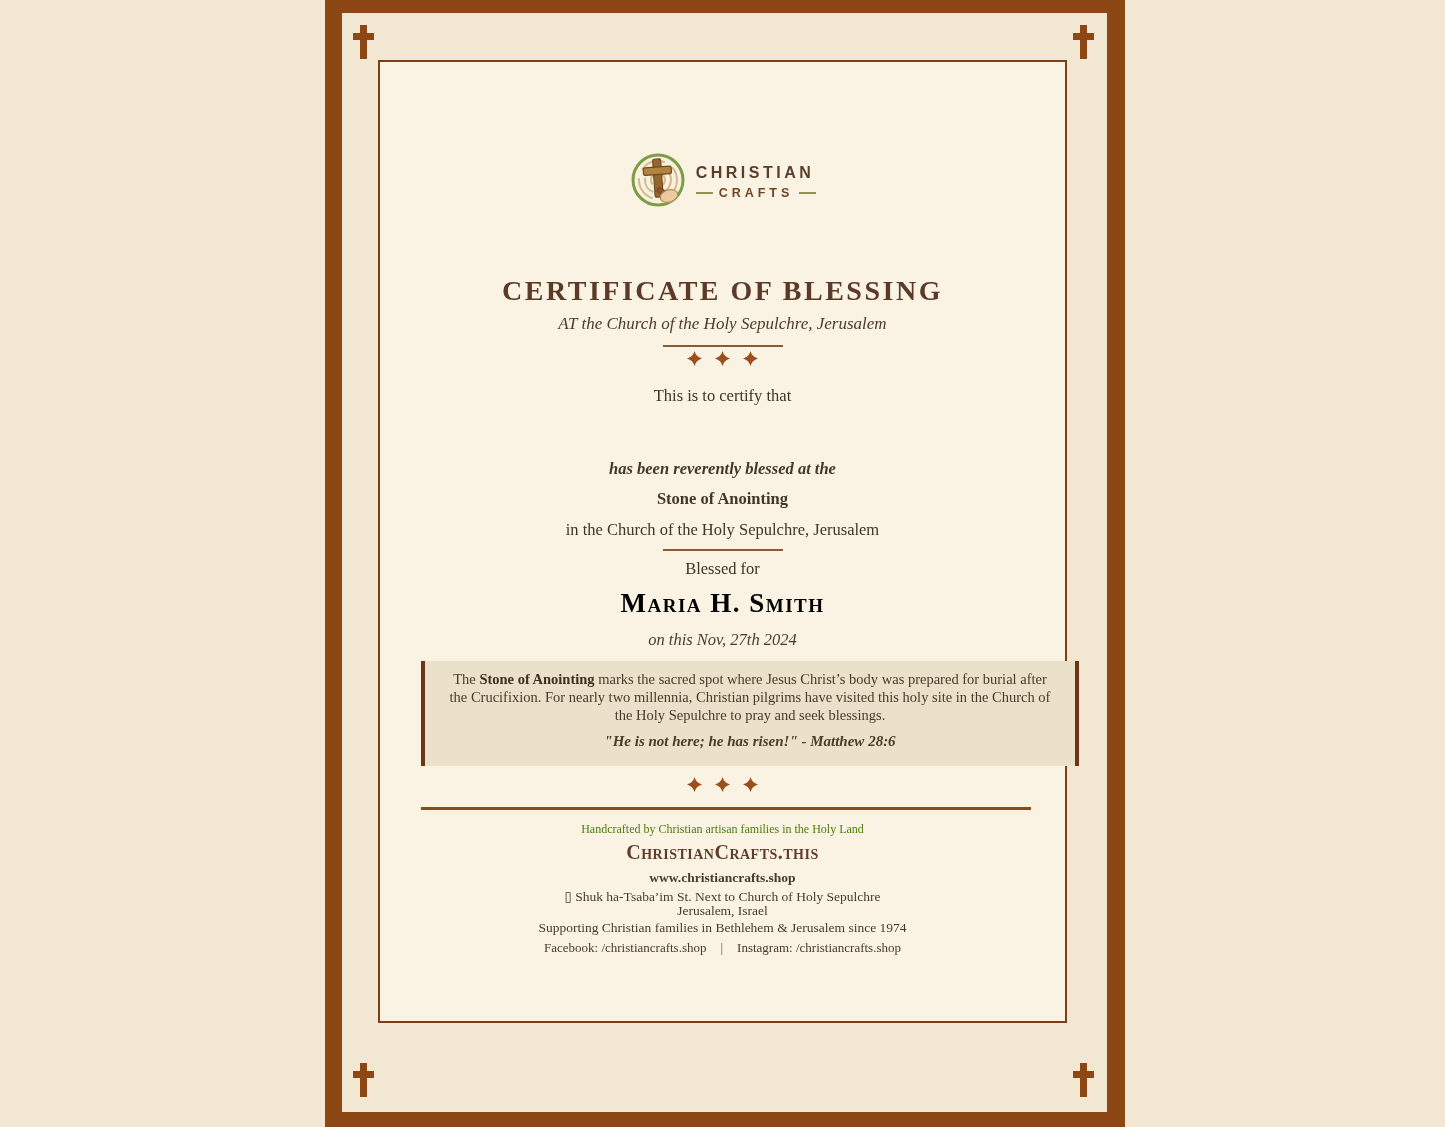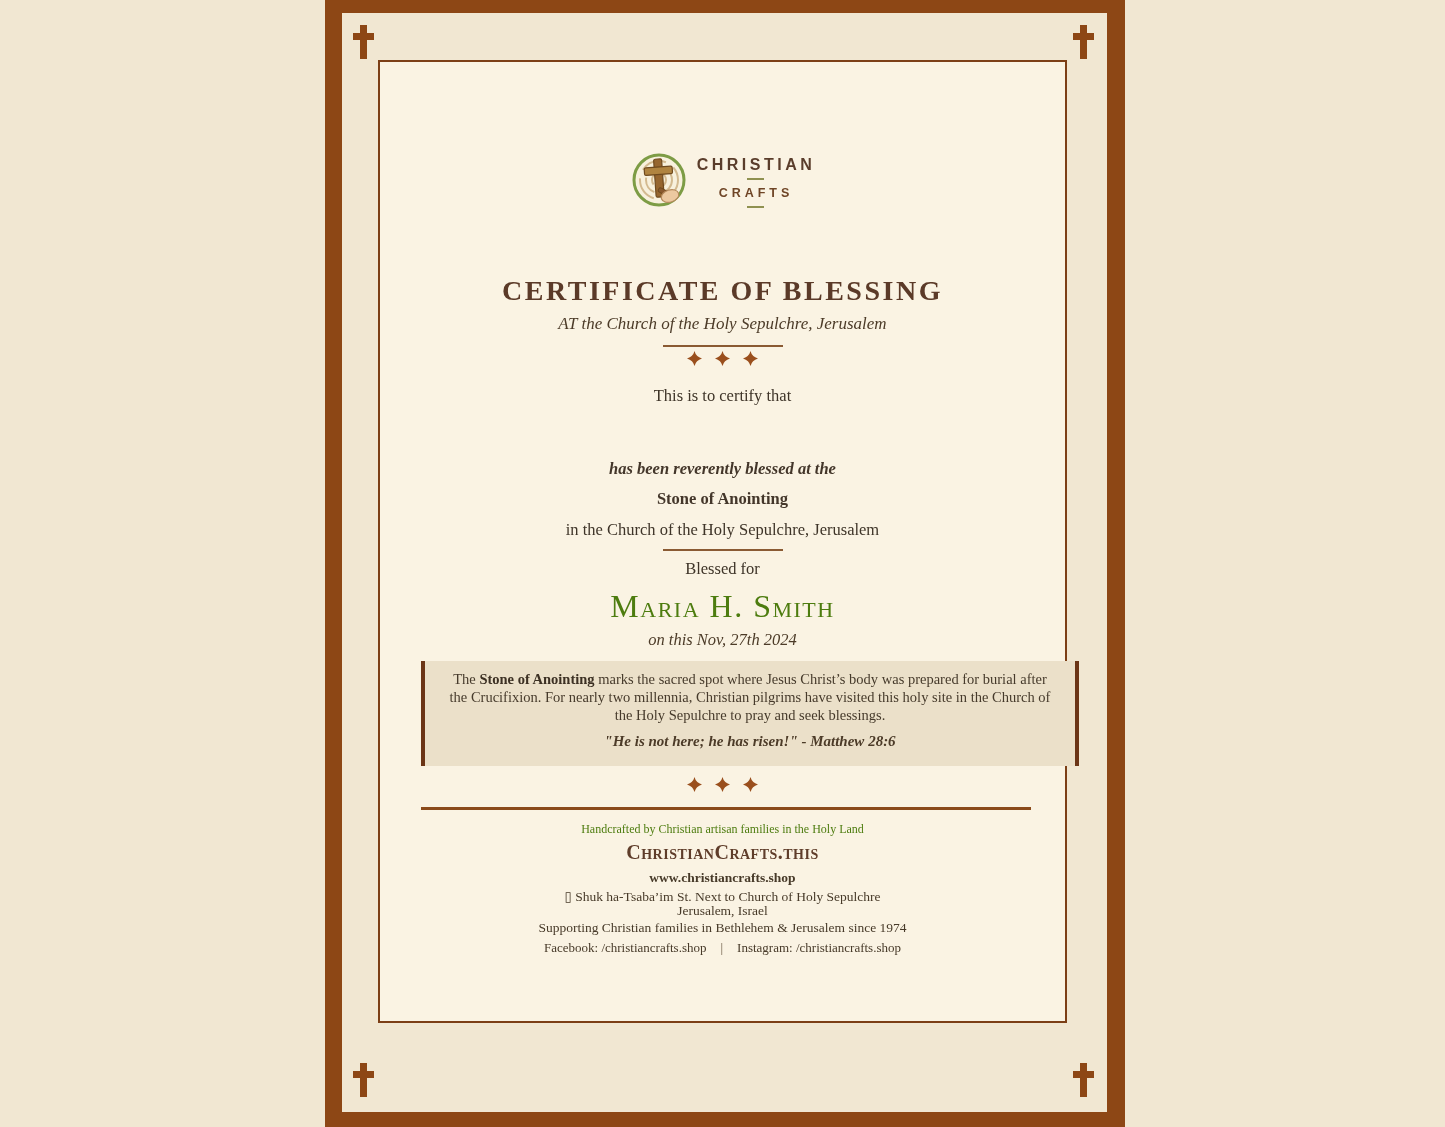--- a/index.html
+++ b/index.html
@@ -89,21 +89,20 @@
     font-weight: 700;
     font-size: 16px;
     letter-spacing: 3.5px;
     color: #5a3d2b;
   }
   .wordmark-line2 {
     display: flex;
     align-items: center;
     gap: 6px;
     margin-top: 4px;
-    flex-direction: column;
   }
   .logo-dash {
     width: 17px;
     height: 2px;
     background: #8f9150;
   }
   .wordmark-crafts {
     font-family: "Liberation Sans", "DejaVu Sans", sans-serif;
     font-weight: 700;
     font-size: 12.5px;
@@ -154,25 +153,25 @@
     font-variant: small-caps;
     letter-spacing: 1px;
     color: #8d7423;
   }
   .blessed-line { top: 397px; font-size: 16.5px; font-weight: 700; font-style: italic; color: #43362a; }
   .holy-site   { top: 427px; font-size: 16.5px; font-weight: 700; color: #43362a; }
   .site-loc    { top: 458px; font-size: 16.5px; }
   .blessed-for { top: 497px; font-size: 16.5px; }
   .recipient-name {
     top: 526px;
-    font-size: 32px;
-    font-weight: 400;
+    font-size: 27px;
+    font-weight: 700;
     font-variant: small-caps;
     letter-spacing: 1.5px;
-    color: #4d7c0f;
+    color: #000000;
   }
   .date-line { top: 568px; font-size: 16.5px; font-style: italic; color: #4c3b28; }
 
   
   .info-box {
     position: absolute;
     left: 41px;
     top: 599px;
     width: 658px;
     height: 105px;

